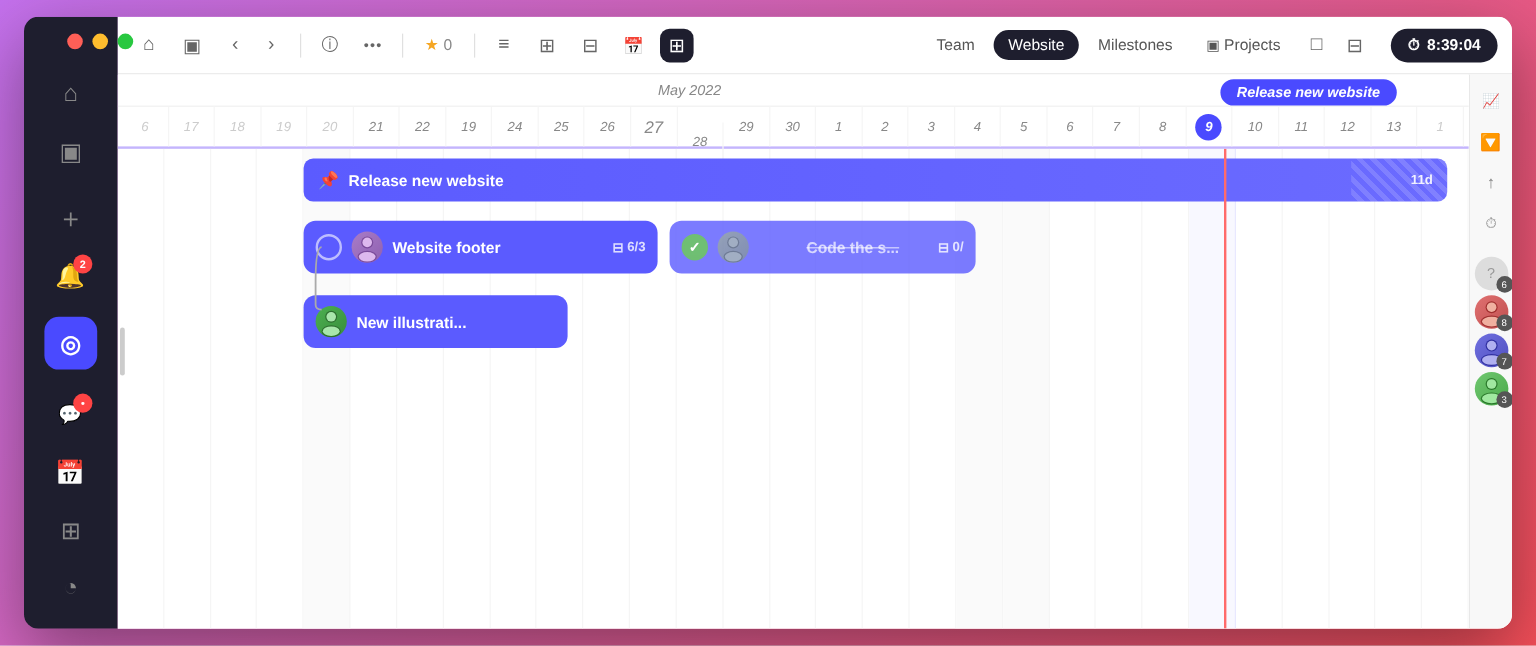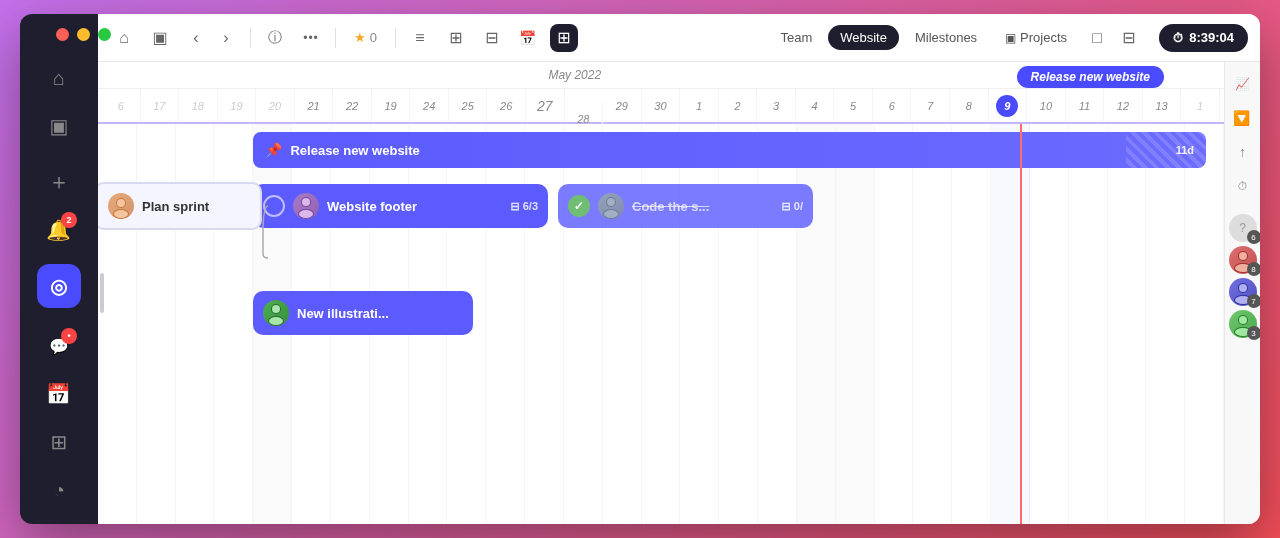--- a/index.html
+++ b/index.html
@@ -415,39 +415,39 @@
       padding: 0 10px;
       gap: 8px;
       color: white;
       font-size: 13px;
       font-weight: 600;
       opacity: 0.8;
     }
     .bar-code-text {
       text-decoration: line-through;
       color: rgba(255,255,255,0.7);
+      margin-left: 40px;
     }
 
     
     .bar-new-illus {
       position: absolute;
       top: 120px;
       left: 150px;
       width: 220px;
       height: 44px;
       background: #5b5bff;
       border-radius: 10px;
       display: flex;
       align-items: center;
       padding: 0 10px;
       gap: 8px;
       color: white;
       font-size: 13px;
       font-weight: 600;
-      margin-top: 45px;
     }
 
     .task-avatar {
       width: 26px;
       height: 26px;
       border-radius: 50%;
       flex-shrink: 0;
       display: flex;
       align-items: center;
       justify-content: center;
@@ -656,31 +656,20 @@
             <div class="grid-col today-col"></div>
             <div class="grid-col"></div>
             <div class="grid-col"></div>
             <div class="grid-col"></div>
             <div class="grid-col"></div>
             <div class="grid-col"></div>
           </div>
 
           <div class="today-line" style="left: calc(100% * 24/29 - 10px);"></div>
 
-          <div class="plan-sprint-box">
-            <div class="task-avatar" style="background: linear-gradient(135deg, #e8a87c, #d4956a);">
-              <svg width="26" height="26" viewBox="0 0 26 26">
-                <circle cx="13" cy="10" r="5" fill="#c47a3a"></circle>
-                <ellipse cx="13" cy="21" rx="8" ry="5" fill="#c47a3a"></ellipse>
-                <circle cx="13" cy="10" r="4" fill="#f5c5a0"></circle>
-                <ellipse cx="13" cy="21" rx="7" ry="4" fill="#f5c5a0"></ellipse>
-              </svg>
-            </div>
-            <span>Plan sprint</span>
-          </div>
 
           <div class="bar-release" style="position:absolute;top:8px;left:155px;right:18px;height:36px;">
             <span style="font-size:14px;">📌</span>
             <span>Release new website</span>
             <div class="bar-hatch"></div>
             <span class="bar-release-duration">11d</span>
           </div>
 
           <svg style="position:absolute;top:0;left:0;width:100%;height:100%;pointer-events:none;z-index:8;">
             <path d="M 170 82 Q 165 82 165 110 L 165 130 Q 165 134 170 134" fill="none" stroke="#aaa" stroke-width="1.5"></path>

